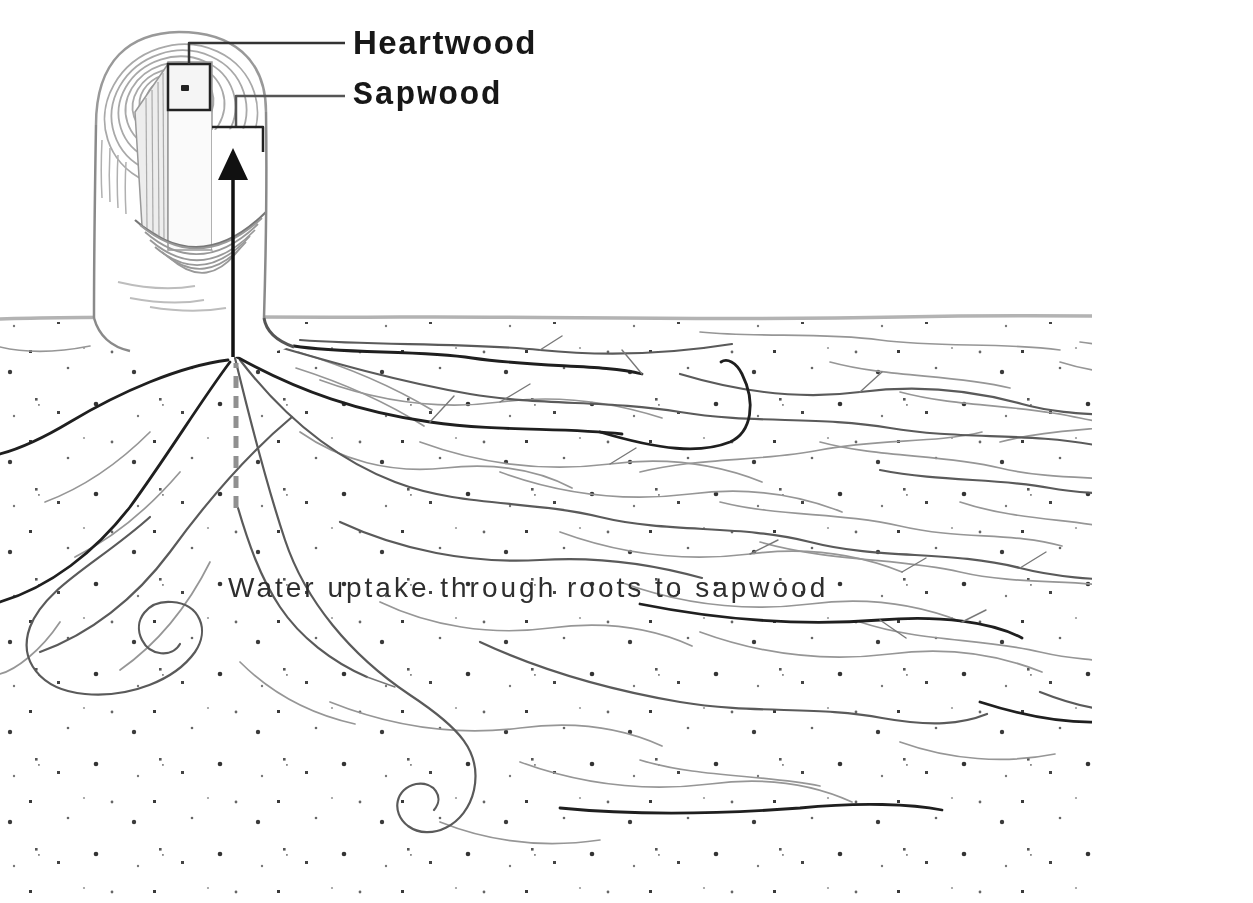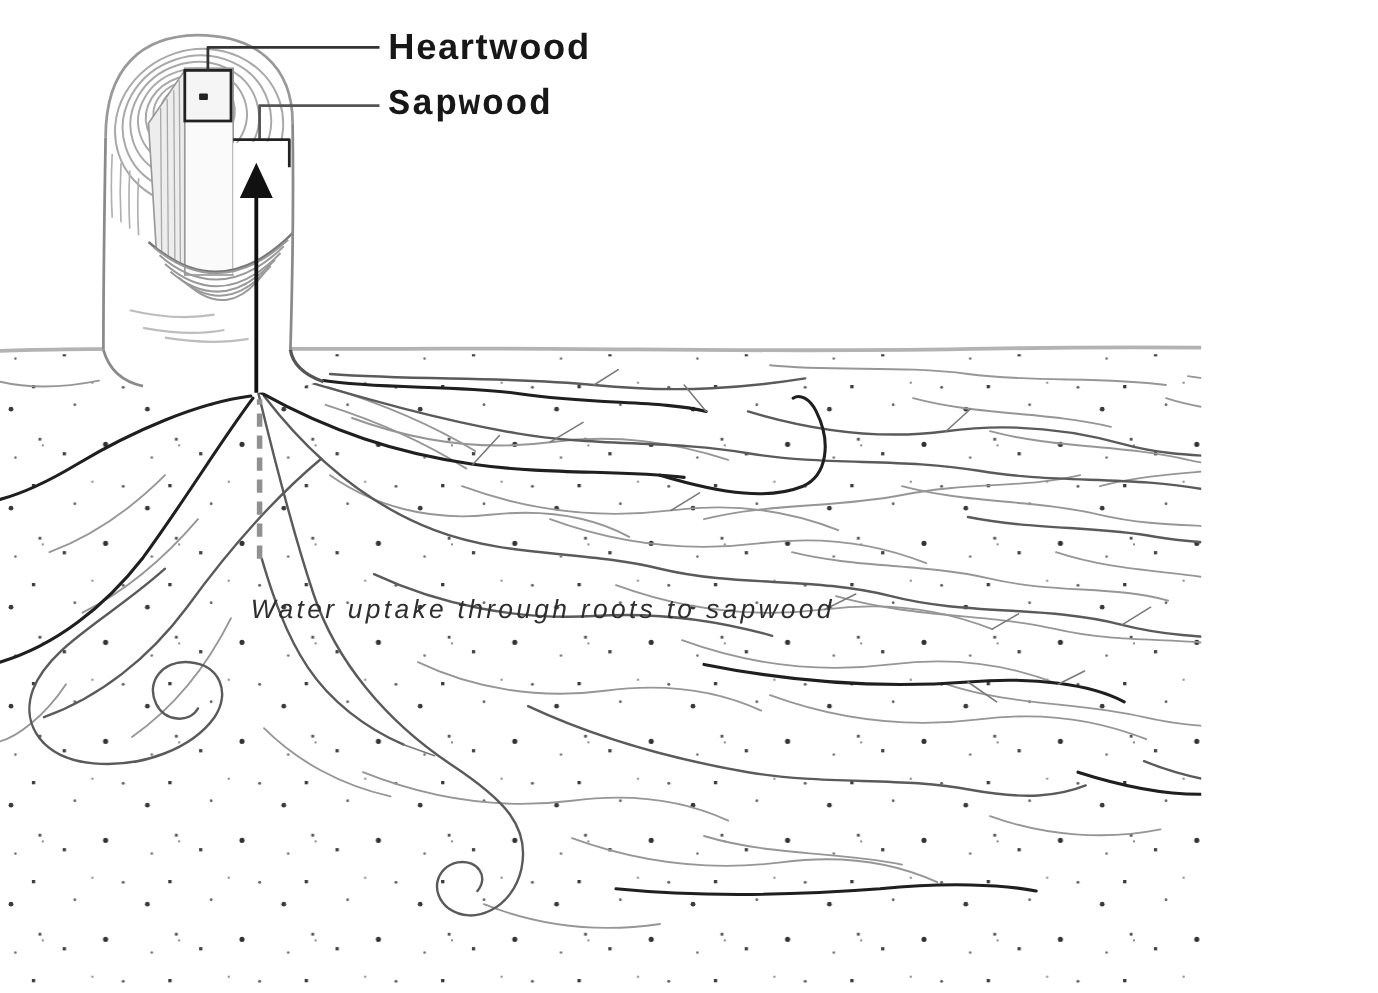--- a/index.html
+++ b/index.html
@@ -8,22 +8,22 @@
     overflow:hidden;font-family:"Liberation Sans", sans-serif;
   }
   .art{position:absolute;left:0;top:0;}
   .label{
     position:absolute;font-weight:bold;font-size:33px;letter-spacing:1.5px;
     color:#171717;white-space:nowrap;line-height:1.1;
   }
   .label.heartwood{left:353px;top:25px;}
   .label.sapwood{left:353px;top:78px;font-family:Liberation Mono, monospace;}
   .caption{
-    position:absolute;left:228px;top:542px;font-size:24px;letter-spacing:3px;
-    color:#2e2e2e;white-space:nowrap;line-height:1.1;font-style:italic;
+    position:absolute;left:228px;top:573px;font-size:28px;letter-spacing:3px;
+    color:#2e2e2e;white-space:nowrap;line-height:1.1;
   }
 </style>
 </head>
 <body>
 
 <div class="stage">
 
   <svg class="art" width="1253" height="903" viewBox="0 0 1253 903">
 
     <defs>

